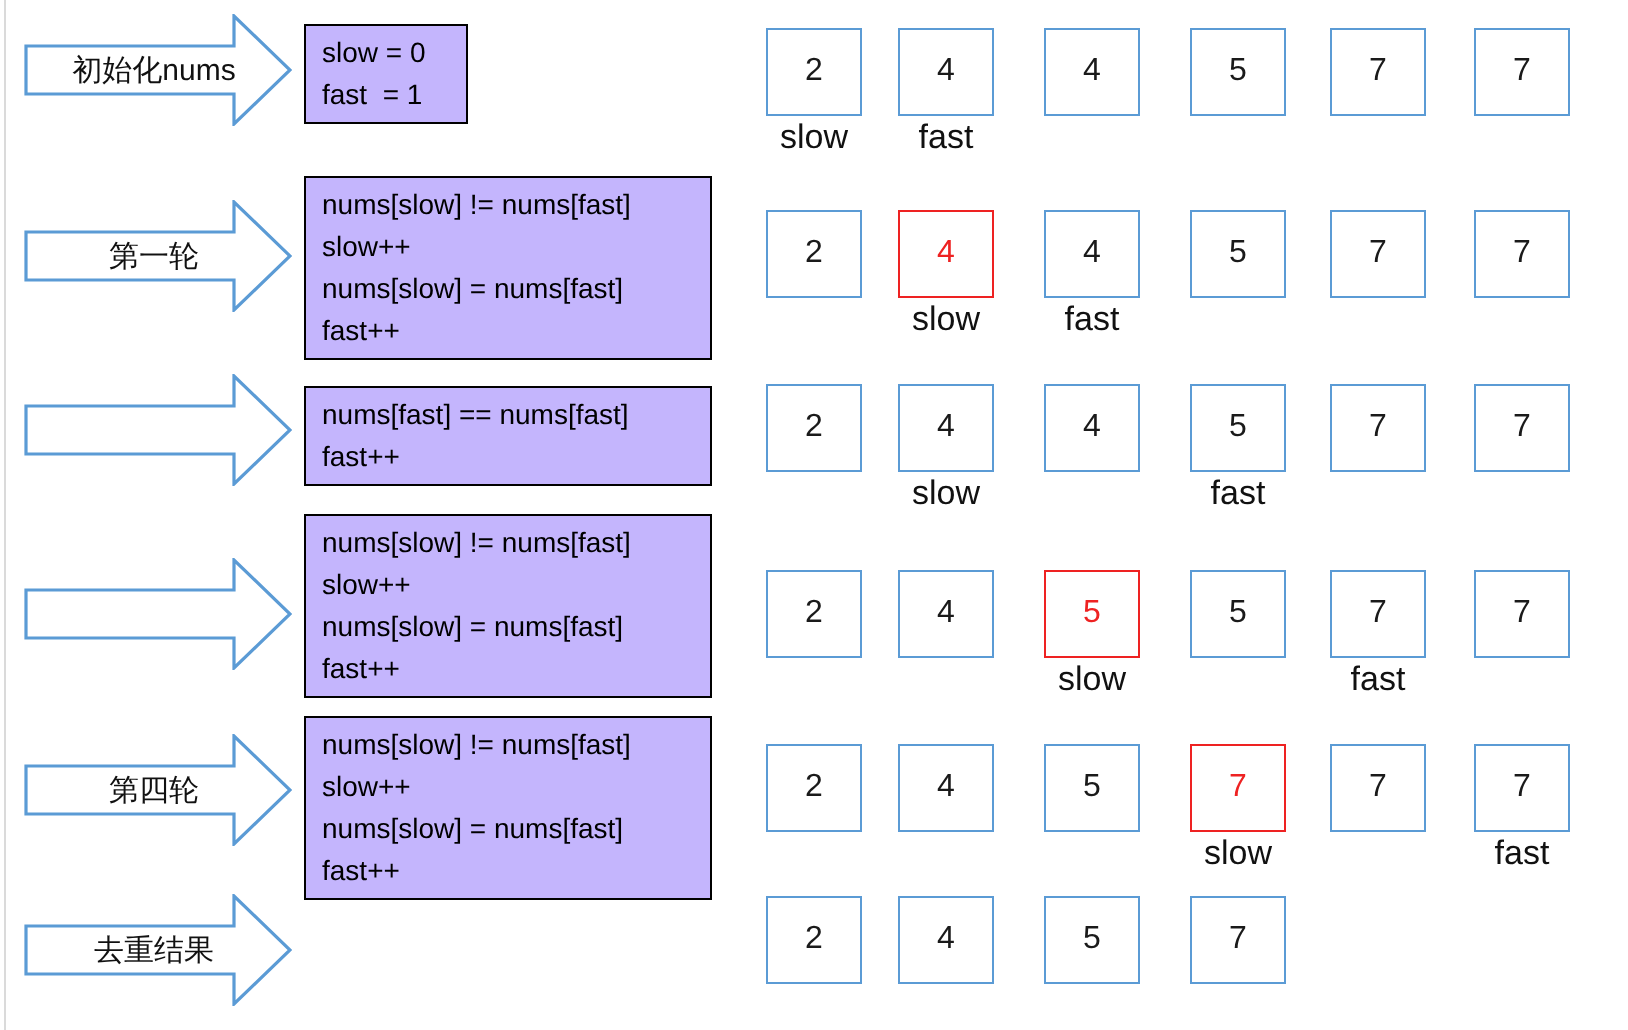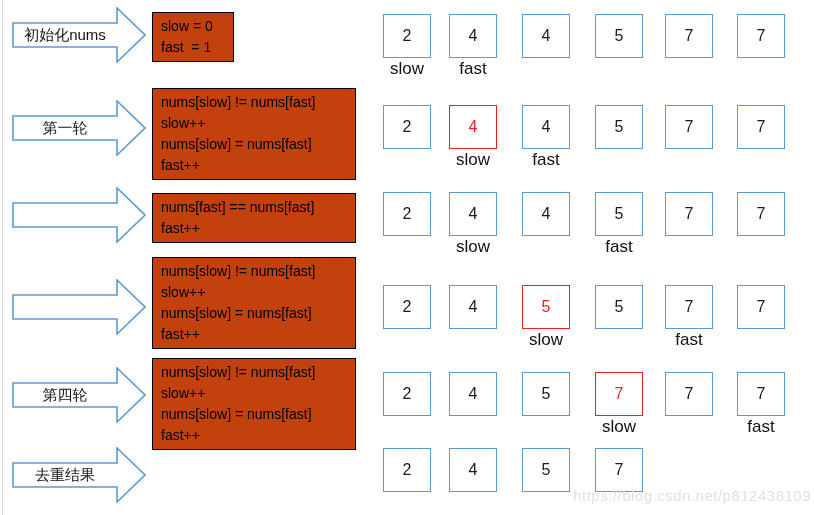--- a/index.html
+++ b/index.html
@@ -10,26 +10,26 @@
   .page-edge{position:absolute;left:2px;top:0;width:1px;height:515px;background:#dadada;}
 
   
   .step{position:absolute;left:12px;width:134px;height:56px;}
   .s0{top:7px}.s1{top:100px}.s2{top:187px}.s3{top:279px}.s4{top:367px}.s5{top:447px}
   .step svg{position:absolute;left:0;top:0;display:block;}
   .step .arrow-poly{fill:#fff;stroke:var(--blue,#5b9bd5);stroke-width:1.6;}
   .step-label{
     position:absolute;left:2px;top:0;width:102px;height:56px;
     display:flex;align-items:center;justify-content:center;
-    font-size:15px;color:#111;white-space:nowrap;
+    font-size:15px;color:#111;white-space:nowrap;padding-left:12px;
   }
 
   
   .code-box{
-    position:absolute;left:152px;border:1px solid #000;background:#c2410c;
+    position:absolute;left:152px;border:1px solid #000;background:#c4b5fd;
     padding:3px 8px;font-size:14px;line-height:21px;white-space:pre;color:#000;
   }
   .c0{top:12px;min-width:64px;}
   .c1{top:88px;width:186px;}
   .c2{top:193px;width:186px;}
   .c3{top:257px;width:186px;}
   .c4{top:358px;width:186px;}
 
   
   .array-row{position:absolute;left:0;width:814px;height:72px;}
@@ -148,14 +148,13 @@
       <div class="num-box" style="left: 737px;">7</div>
       <div class="ptr-label" style="left: 726px; width: 70px;">fast</div>
     </div>
   <div class="array-row r5">
       <div class="num-box" style="left: 383px;">2</div>
       <div class="num-box" style="left: 449px;">4</div>
       <div class="num-box" style="left: 522px;">5</div>
       <div class="num-box" style="left: 595px;">7</div>
     </div>
 
-  <div class="watermark">https://blog.csdn.net/p812438109</div>
 </div>
 
 </body></html>

